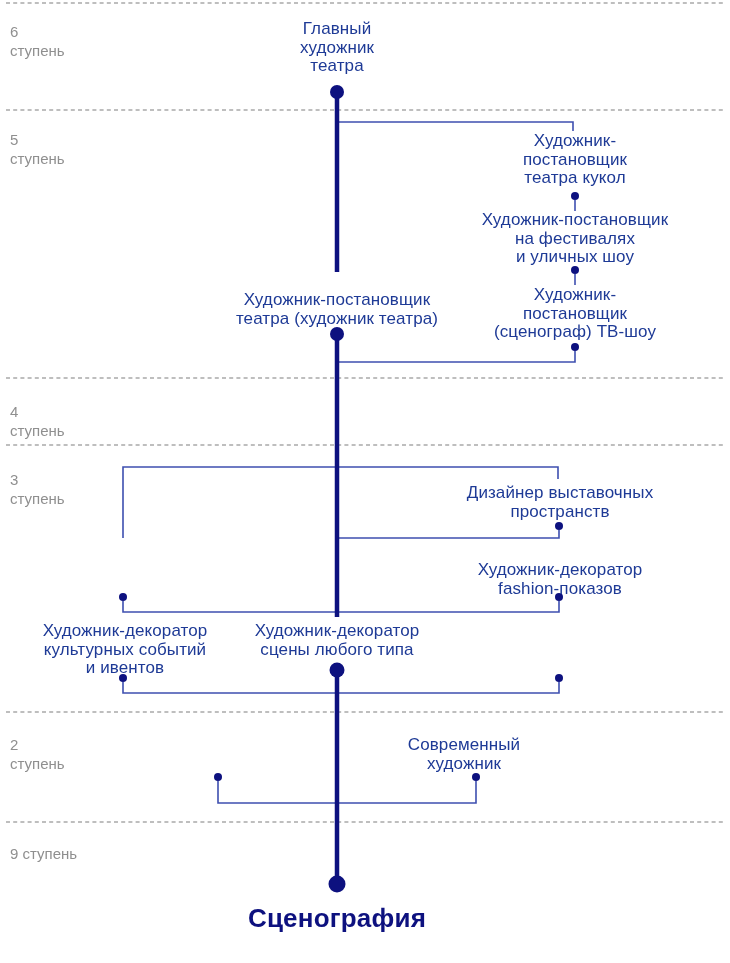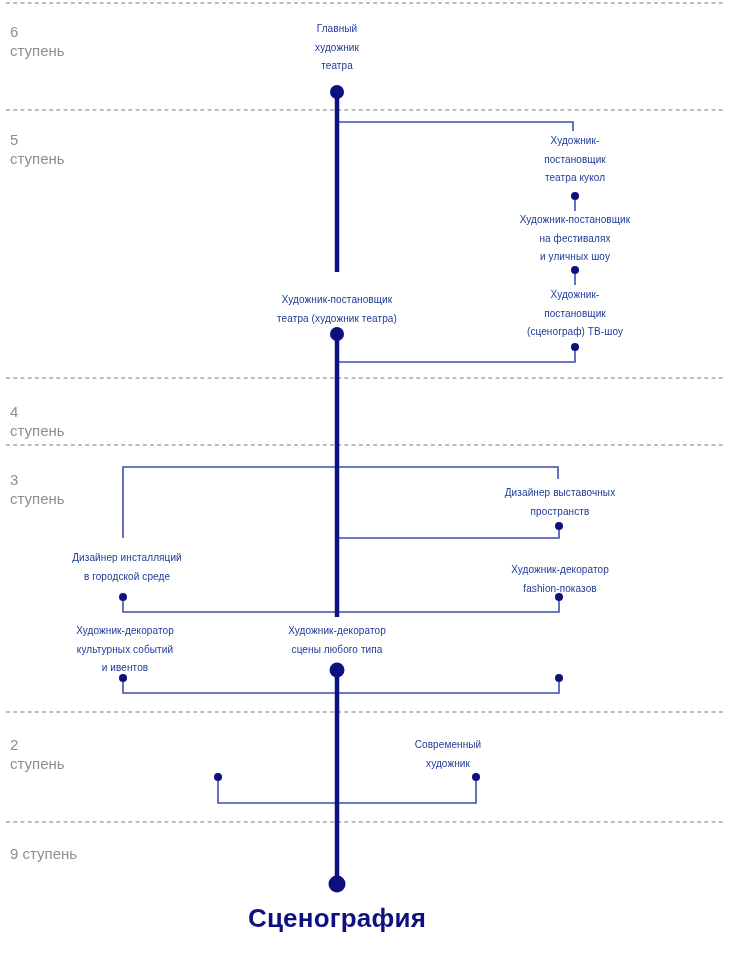--- a/index.html
+++ b/index.html
@@ -15,21 +15,21 @@
     position: absolute;
     left: 0; top: 0;
     width: 730px; height: 963px;
   }
   .node {
     position: absolute;
     transform: translateX(-50%);
     text-align: center;
     white-space: pre-line;
     color: #1e3a96;
-    font-size: 10px;
+    font-size: 17px;
     line-height: 18.5px;
     font-weight: 500;
     letter-spacing: 0.1px;
   }
   .stage-label {
     position: absolute;
     left: 10px;
     color: #8f8f8f;
     font-size: 15px;
     line-height: 19px;
@@ -128,27 +128,25 @@
   <div class="node" style="left:575px; top:211px; width:240px">Художник-постановщик
 на фестивалях
 и уличных шоу</div>
   <div class="node" style="left:575px; top:286px; width:240px">Художник-
 постановщик
 (сценограф) ТВ-шоу</div>
   <div class="node" style="left:337px; top:291px; width:250px">Художник-постановщик
 театра (художник театра)</div>
   <div class="node" style="left:560px; top:484px; width:240px">Дизайнер выставочных
 пространств</div>
-  <div class="node" style="left:127px; top:549px; width:240px">Дизайнер инсталляций
-в городской среде</div>
   <div class="node" style="left:560px; top:561px; width:240px">Художник-декоратор
 fashion-показов</div>
   <div class="node" style="left:125px; top:622px; width:230px">Художник-декоратор
 культурных событий
 и ивентов</div>
   <div class="node" style="left:337px; top:622px; width:230px">Художник-декоратор
 сцены любого типа</div>
-  <div class="node" style="left:448px; top:736px; width:200px">Современный
+  <div class="node" style="left:464px; top:736px; width:200px">Современный
 художник</div>
 
   <div class="root-title" style="left:337px; top:903px; width:260px">Сценография</div>
 
 </div>
 
 </body></html>

